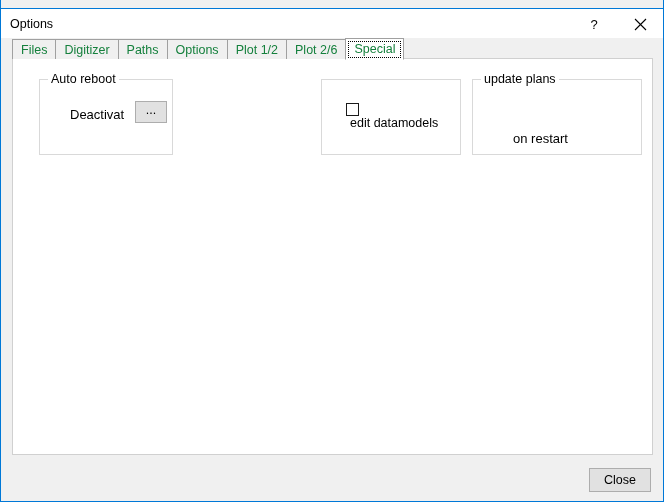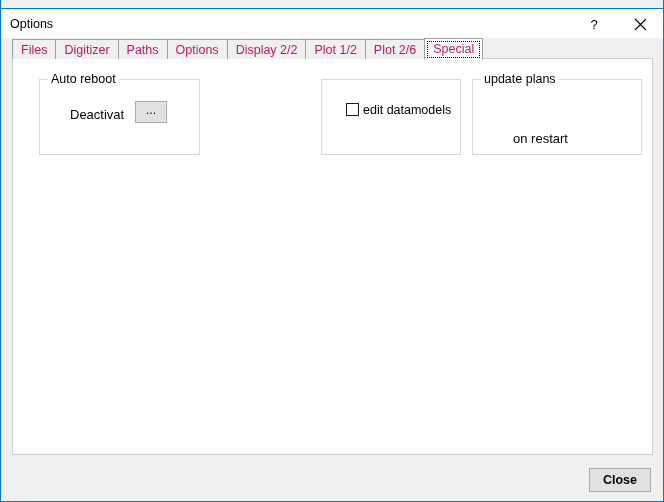--- a/index.html
+++ b/index.html
@@ -79,21 +79,21 @@
     height: 20px;
     box-sizing: border-box;
     border: 1px solid #a0a0a0;
     border-bottom: none;
     background: #f0f0f0;
     display: flex;
     align-items: center;
     justify-content: center;
     padding: 0 8px;
     font-size: 12.5px;
-    color: #be185d;
+    color: #15803d;
     white-space: nowrap;
     margin-right: -1px;
     position: relative;
   }
   .tab.selected {
     background: #ffffff;
     height: 22px;
     border: 1px solid #a0a0a0;
     border-bottom: 1px solid #ffffff;
     z-index: 5;
@@ -131,21 +131,21 @@
     top: -8px;
     left: 8px;
     background: #ffffff;
     padding: 0 3px;
     font-size: 12.5px;
     color: #000000;
     white-space: nowrap;
     line-height: 15px;
   }
 
-  #gb-auto-reboot { left: 26px; top: 20px; width: 161px; height: 76px; }
+  #gb-auto-reboot { left: 26px; top: 20px; width: 134px; height: 76px; }
   #gb-dev         { left: 308px; top: 20px; width: 140px; height: 76px; }
   #gb-update      { left: 459px; top: 20px; width: 170px; height: 76px; }
 
   
   .static-label {
     position: absolute;
     font-size: 13px;
     color: #000000;
     white-space: nowrap;
     line-height: 15px;
@@ -168,20 +168,21 @@
     align-items: center;
     justify-content: center;
     padding-bottom: 4px;
     line-height: 10px;
   }
 
   .checkrow {
     position: absolute;
     display: flex;
     align-items: flex-start;
+    flex-direction: column;
   }
   #chk-edit-datamodels { left: 24px; top: 23px; }
   #chk-automatically   { left: 22px; top: 23px; }
 
   .checkbox {
     width: 13px;
     height: 13px;
     box-sizing: border-box;
     border: 1px solid #1a1a1a;
     background: #ffffff;
@@ -203,21 +204,20 @@
     width: 62px;
     height: 24px;
     box-sizing: border-box;
     background: #e1e1e1;
     border: 1px solid #adadad;
     display: flex;
     align-items: center;
     justify-content: center;
     font-size: 12.5px;
     color: #000000;
-    font-weight: bold;
   }
 </style>
 </head>
 <body>
 
 <div class="window">
 
   <div class="titlebar">
     <div class="title-text">Options</div>
     <div class="titlebar-buttons">
@@ -240,23 +240,20 @@
     <div class="tab">
       <span class="tab-label">Digitizer</span>
     </div>
     <div class="tab">
       <span class="tab-label">Paths</span>
     </div>
     <div class="tab">
       <span class="tab-label">Options</span>
     </div>
     <div class="tab">
-      <span class="tab-label">Display 2/2</span>
-    </div>
-    <div class="tab">
       <span class="tab-label">Plot 1/2</span>
     </div>
     <div class="tab">
       <span class="tab-label">Plot 2/6</span>
     </div>
     <div class="tab selected">
       <span class="tab-focus"></span>
       <span class="tab-label">Special</span>
     </div>
   </div>

